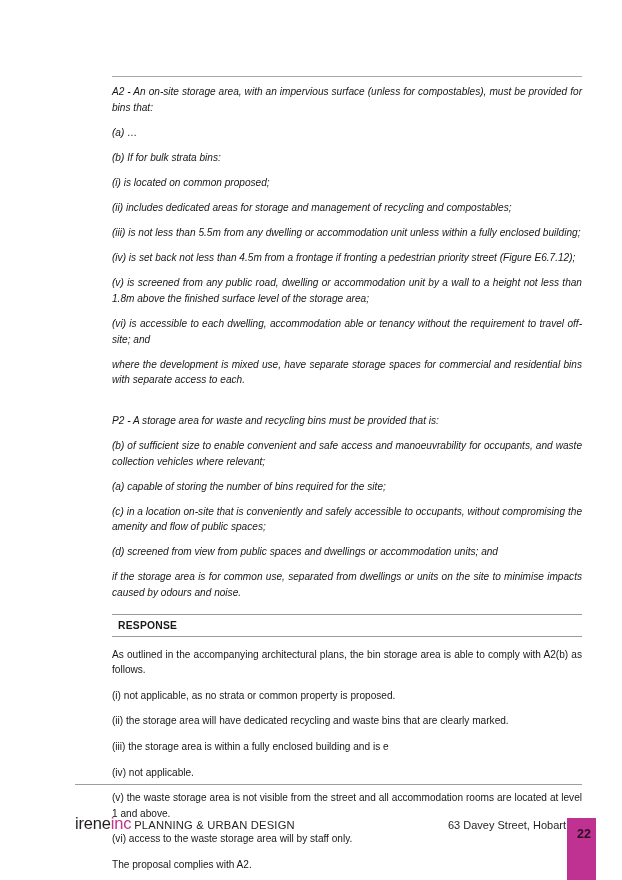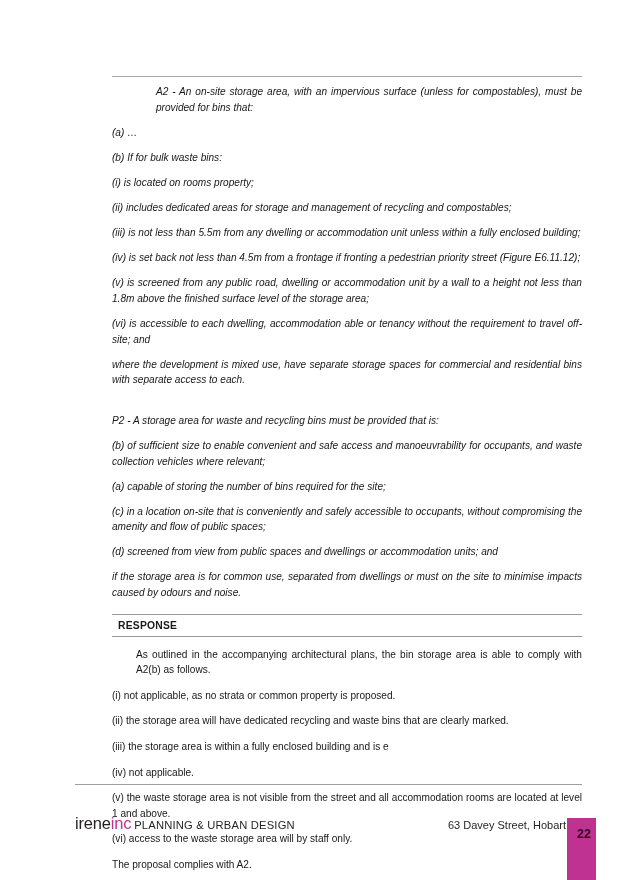--- a/index.html
+++ b/index.html
@@ -43,21 +43,20 @@
     font-style: italic;
     font-size: 10.1px;
     line-height: 15.6px;
     color: #171717;
     text-align: justify;
     margin: 0;
     padding: 0;
   }
   .crit-first {
     margin-top: 7px;
-    margin-left: 44px;
   }
   .crit + .crit {
     margin-top: 9.5px;
   }
   .gap-block {
     margin-top: 25px !important;
   }
 
   
   .response-wrap {
@@ -78,21 +77,20 @@
     font-family: "Liberation Sans", sans-serif;
     font-style: normal;
     font-size: 10.1px;
     line-height: 15.6px;
     color: #171717;
     text-align: justify;
     margin: 0;
   }
   .resp-first {
     margin-top: 10px;
-    margin-left: 24px;
   }
   .resp + .resp {
     margin-top: 10px;
   }
 
   
   .footer {
     position: absolute;
     left: 75px;
     top: 784px;
@@ -167,37 +165,37 @@
 
 <div class="page">
 
   <div class="content">
 
     <hr class="rule rule-top">
 
     <div>
       <p class="crit crit-first">A2 - An on-site storage area, with an impervious surface (unless for compostables), must be provided for bins that:</p>
       <p class="crit">(a) …</p>
-      <p class="crit">(b) If for bulk waste bins:</p>
-      <p class="crit">(i) is located on rooms property;</p>
+      <p class="crit">(b) If for bulk strata bins:</p>
+      <p class="crit">(i) is located on common proposed;</p>
       <p class="crit">(ii) includes dedicated areas for storage and management of recycling and compostables;</p>
       <p class="crit">(iii) is not less than 5.5m from any dwelling or accommodation unit unless within a fully enclosed building;</p>
-      <p class="crit">(iv) is set back not less than 4.5m from a frontage if fronting a pedestrian priority street (Figure E6.11.12);</p>
+      <p class="crit">(iv) is set back not less than 4.5m from a frontage if fronting a pedestrian priority street (Figure E6.7.12);</p>
       <p class="crit">(v) is screened from any public road, dwelling or accommodation unit by a wall to a height not less than 1.8m above the finished surface level of the storage area;</p>
       <p class="crit">(vi) is accessible to each dwelling, accommodation able or tenancy without the requirement to travel off-site; and</p>
       <p class="crit">where the development is mixed use, have separate storage spaces for commercial and residential bins with separate access to each.</p>
     </div>
 
     <div>
       <p class="crit gap-block">P2 - A storage area for waste and recycling bins must be provided that is:</p>
       <p class="crit">(b) of sufficient size to enable convenient and safe access and manoeuvrability for occupants, and waste collection vehicles where relevant;</p>
       <p class="crit">(a) capable of storing the number of bins required for the site;</p>
       <p class="crit">(c) in a location on-site that is conveniently and safely accessible to occupants, without compromising the amenity and flow of public spaces;</p>
       <p class="crit">(d) screened from view from public spaces and dwellings or accommodation units; and</p>
-      <p class="crit">if the storage area is for common use, separated from dwellings or must on the site to minimise impacts caused by odours and noise.</p>
+      <p class="crit">if the storage area is for common use, separated from dwellings or units on the site to minimise impacts caused by odours and noise.</p>
     </div>
 
     <div class="response-wrap">
       <hr class="rule">
       <p class="response-heading">RESPONSE</p>
       <hr class="rule">
 
       <p class="resp resp-first">As outlined in the accompanying architectural plans, the bin storage area is able to comply with A2(b) as follows.</p>
       <p class="resp">(i) not applicable, as no strata or common property is proposed.</p>
       <p class="resp">(ii) the storage area will have dedicated recycling and waste bins that are clearly marked.</p>

